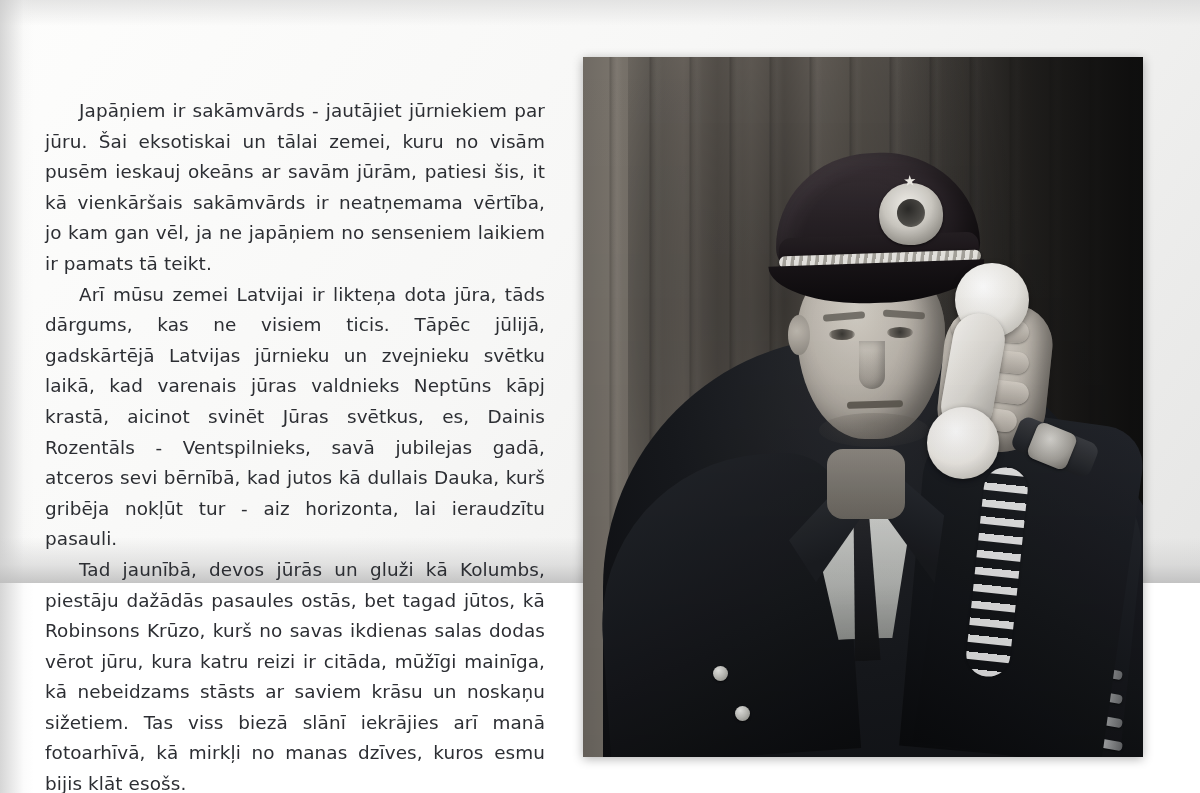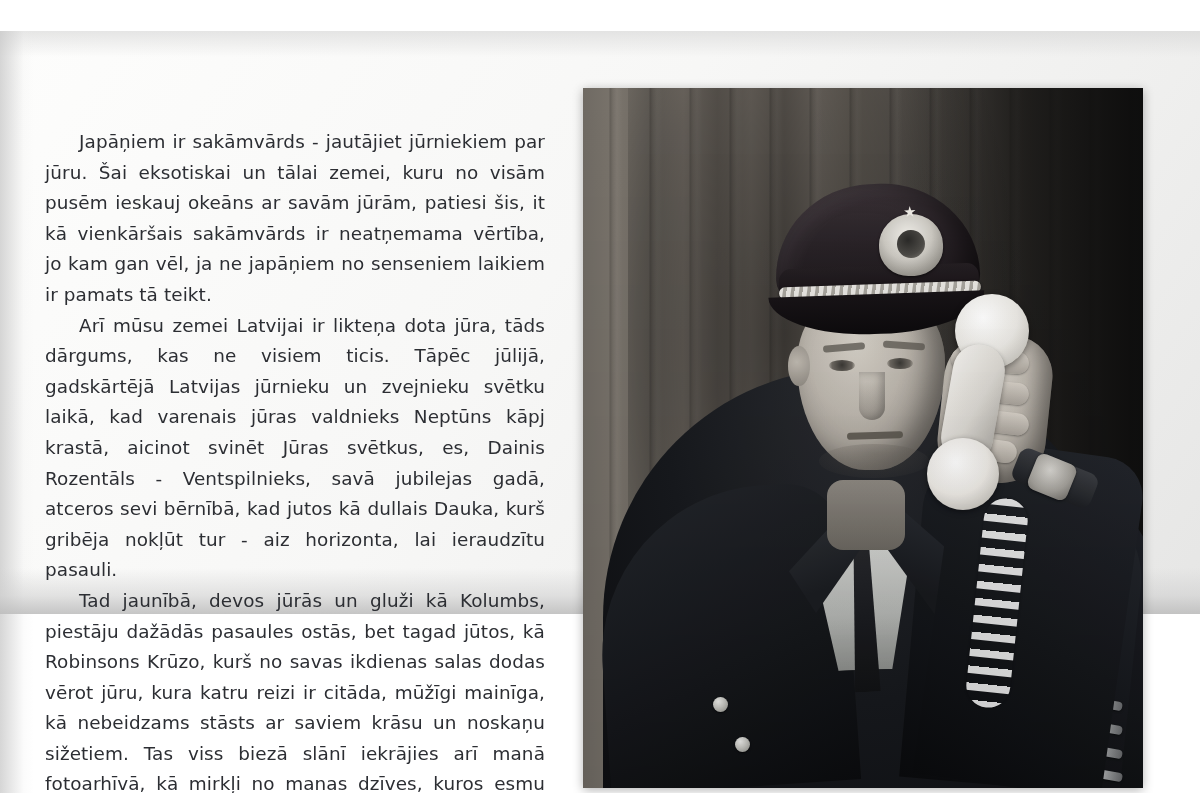--- a/index.html
+++ b/index.html
@@ -14,21 +14,20 @@
     font-family: "DejaVu Sans", sans-serif;
   }
 
   
   #page {
     position: relative;
     width: 1200px;
     height: 583px;
     background:
       linear-gradient(125deg, #fdfdfc 0%, #f7f7f6 45%, #efefee 75%, #e6e6e5 100%);
-    margin-top: 31px;
   }
 
   
   .board-shadow-bottom {
     position: absolute;
     left: 0;
     bottom: 0;
     width: 1200px;
     height: 46px;
     background: linear-gradient(180deg, rgba(222,222,222,0) 0%, rgba(206,206,206,0.55) 60%, rgba(188,188,188,0.85) 100%);

